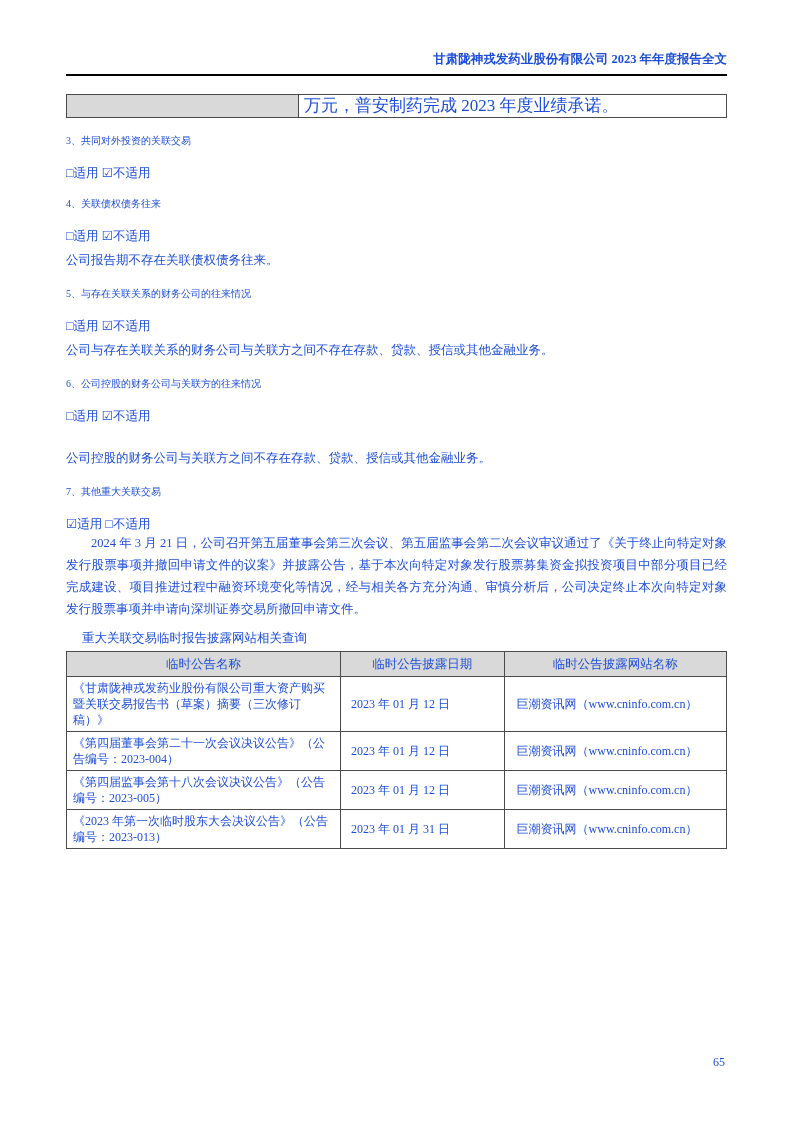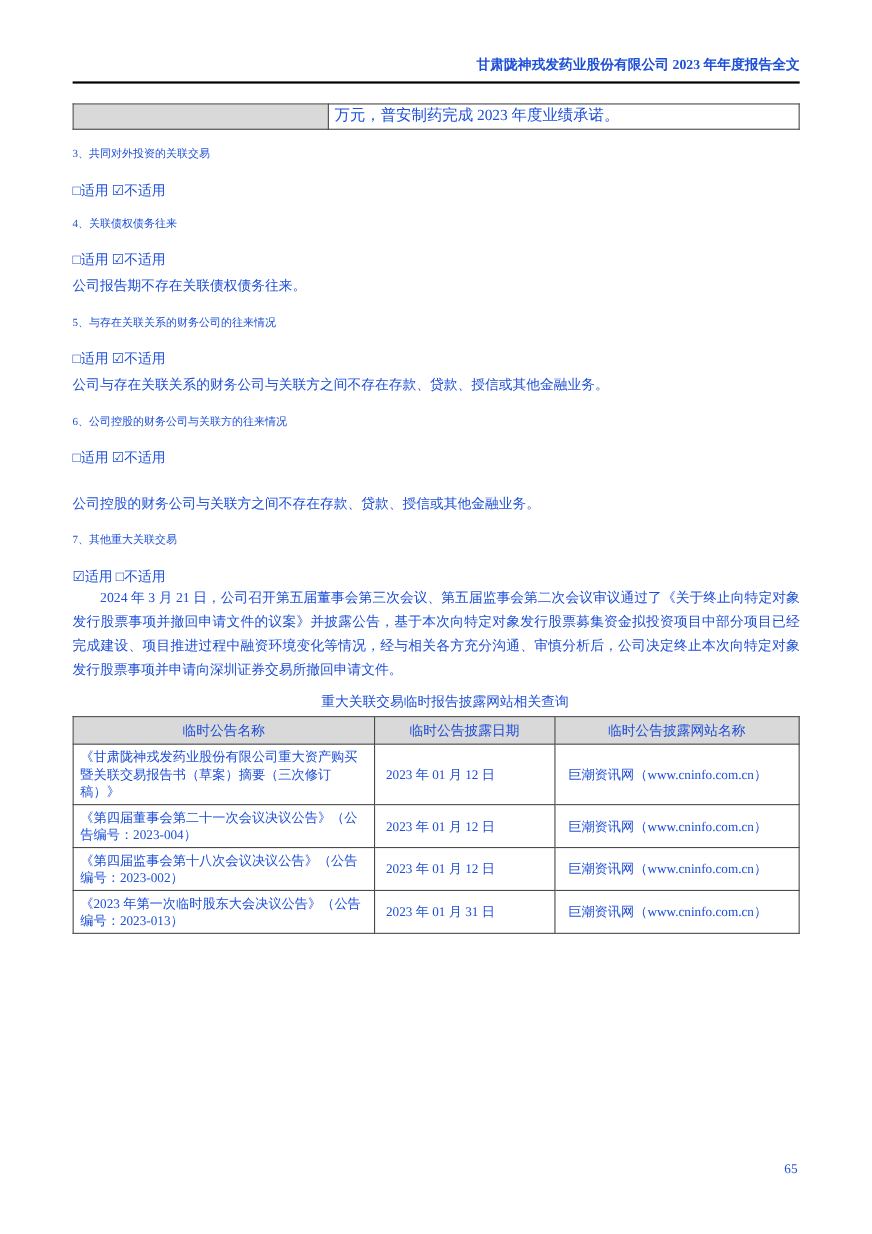--- a/index.html
+++ b/index.html
@@ -21,21 +21,21 @@
     font-weight:bold;
     line-height:15px;
     padding-bottom:7px;
     border-bottom:2.5px solid #000;
   }
 
   table.carryover {
     width:100%;
     border-collapse:collapse;
     margin-top:18px;
-    font-size:14px;
+    font-size:17px;
     table-layout:fixed;
     border-radius:12px;
   }
   table.carryover td {
     border:1px solid #4a4a4a;
     padding:3px 5px;
     line-height:16px;
     height:16px;
   }
   table.carryover td.shaded { width:33.5%; background:#d9d9d9; }
@@ -63,21 +63,20 @@
     line-height:22px;
     text-indent:2em;
     text-align:justify;
   }
   p.para.first { margin-top:6px; }
 
   p.table-caption {
     margin:10px 0 0 16px;
     font-size:12.5px;
     line-height:16px;
-    text-align:center;
   }
 
   table.ann-table {
     width:100%;
     border-collapse:collapse;
     margin-top:5px;
     table-layout:fixed;
     font-size:12px;
   }
   table.ann-table th {
@@ -173,21 +172,21 @@
         <td>《甘肃陇神戎发药业股份有限公司重大资产购买暨关联交易报告书（草案）摘要（三次修订稿）》</td>
         <td class="date">2023 年 01 月 12 日</td>
         <td class="site">巨潮资讯网（www.cninfo.com.cn）</td>
       </tr>
       <tr>
         <td>《第四届董事会第二十一次会议决议公告》（公告编号：2023-004）</td>
         <td class="date">2023 年 01 月 12 日</td>
         <td class="site">巨潮资讯网（www.cninfo.com.cn）</td>
       </tr>
       <tr>
-        <td>《第四届监事会第十八次会议决议公告》（公告编号：2023-002）</td>
+        <td>《第四届监事会第十八次会议决议公告》（公告编号：2023-005）</td>
         <td class="date">2023 年 01 月 12 日</td>
         <td class="site">巨潮资讯网（www.cninfo.com.cn）</td>
       </tr>
       <tr>
         <td>《2023 年第一次临时股东大会决议公告》（公告编号：2023-013）</td>
         <td class="date">2023 年 01 月 31 日</td>
         <td class="site">巨潮资讯网（www.cninfo.com.cn）</td>
       </tr>
     </tbody>
       </table>

